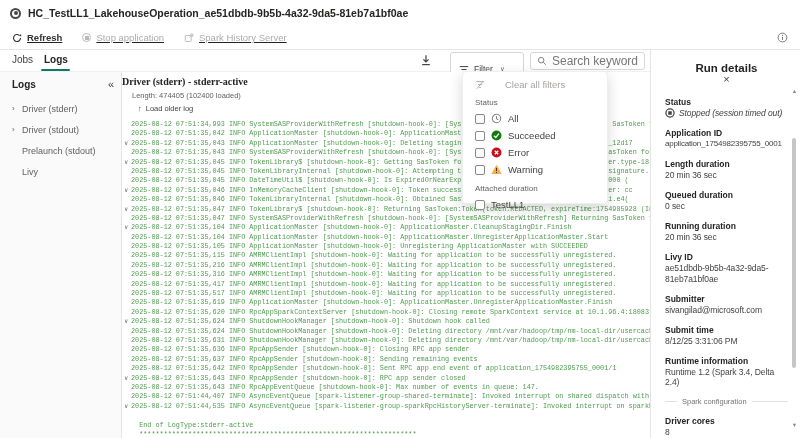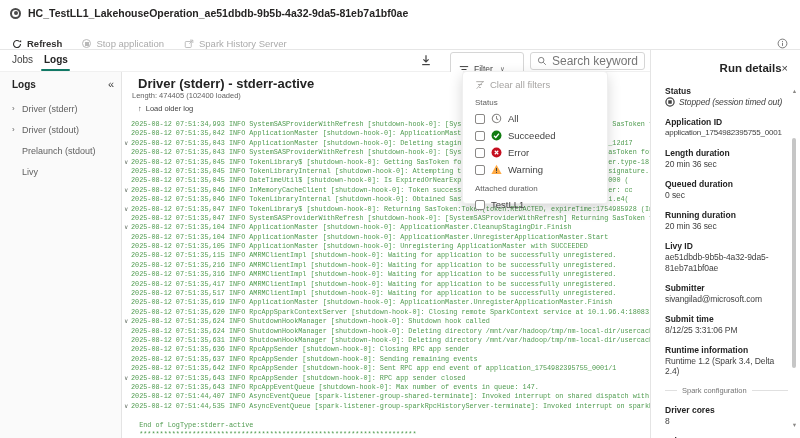--- a/index.html
+++ b/index.html
@@ -7,21 +7,21 @@
   body { font-family: "Liberation Sans", sans-serif; color:#242424; }
   #app { position:relative; width:800px; height:438px; background:#fff; overflow:hidden; }
 
   
   .titlebar { position:absolute; left:0; top:0; width:100%; height:26px; display:flex; align-items:center; padding-left:10px; gap:7px; }
   .app-icon { width:11px; height:11px; border:2px solid #4a4a4a; border-radius:50%; position:relative; flex:0 0 auto; }
   .app-icon::after { content:""; position:absolute; inset:1.5px; background:#4a4a4a; border-radius:50%; }
   .title { font-size:10.5px; font-weight:700; color:#252423; white-space:nowrap; }
 
   
-  .toolbar { position:absolute; top:26px; left:0; width:100%; height:24px; border-bottom:1px solid #e6e6e6; display:flex; align-items:flex-end; padding:0 12px; gap:20px; }
+  .toolbar { position:absolute; top:26px; left:0; width:100%; height:24px; border-bottom:1px solid #e6e6e6; display:flex; align-items:center; padding:0 12px; gap:20px;text-decoration:underline; }
   .tb-btn { display:flex; align-items:center; gap:5px; font-size:9.5px; color:#323130; font-weight:600; cursor:pointer; }
   .tb-btn.disabled { color:#ababab; font-weight:400; }
   .stop-glyph { width:9px; height:9px; border:1.3px solid #b9b9b9; border-radius:50%; position:relative; display:inline-block; }
   .stop-glyph::after { content:""; position:absolute; inset:1.5px; background:#b9b9b9; }
   .info-btn { margin-left:auto; display:flex; align-items:center; }
 
   
   .tabrow { position:absolute; top:50px; left:0; width:650px; height:22px; border-bottom:1px solid #f0f0f0; }
   .tab { position:absolute; top:4px; font-size:10px; color:#424242; cursor:pointer; }
   .tab-jobs { left:12px; }
@@ -37,50 +37,50 @@
   
   .sidebar { position:absolute; left:0; top:72px; width:122px; height:366px; background:#fafafa; border-right:1px solid #e4e4e4; }
   .sidebar-header { display:flex; justify-content:space-between; align-items:center; padding:7px 7px 8px 12px; }
   .sidebar-title { font-size:10px; font-weight:700; color:#242424; }
   .collapse-btn { font-size:11px; color:#424242; cursor:pointer; line-height:1; }
   .sidebar-item { display:flex; align-items:center; padding-left:12px; height:21px; font-size:9px; color:#616161; cursor:pointer; }
   .sidebar-item .chev { width:10px; font-size:8px; color:#616161; }
 
   
   .logpanel { position:absolute; left:122px; top:72px; width:528px; height:366px; overflow:hidden; background:#fff; }
-  .lp-title { position:absolute; left:16px; top:4px; font-size:13px; font-weight:700; color:#242424; }
+  .lp-title { position:absolute; left:0; top:4px; font-size:10px; font-weight:700; color:#242424;font-family:Liberation Serif, serif; }
   .lp-length { position:absolute; left:10px; top:19px; font-size:7.5px; color:#616161; }
   .lp-load { position:absolute; left:16px; top:32px; font-size:7.5px; color:#424242; cursor:pointer; display:flex; gap:4px; align-items:center; }
   .log-lines { position:absolute; left:2px; top:48px; right:0; bottom:0; overflow:hidden; }
   .log-line { position:relative; height:9.4px; line-height:9.4px; padding-left:7px; font-family:"Liberation Mono", monospace; font-size:6.8px; color:#4f9b4f; white-space:pre; }
   .chev-mark { position:absolute; left:0; top:0; font-size:6px; color:#5f6b5f; font-family:"Liberation Sans", sans-serif; cursor:pointer; }
 
   
   .run-panel { position:absolute; left:650px; top:50px; width:150px; height:388px; background:#fff; border-left:1px solid #e4e4e4; padding:12px 12px 0 14px; }
-  .rp-header { display:flex; justify-content:flex-end; align-items:center; margin-bottom:12px; }
+  .rp-header { display:flex; justify-content:flex-start; align-items:center; margin-bottom:12px;flex-direction:column; }
   .rp-title { font-size:11.5px; font-weight:700; color:#242424; }
   .rp-close { font-size:11px; color:#424242; cursor:pointer; line-height:1; }
   .rp-field { margin-bottom:9.5px; width:121px; }
   .rp-label { font-size:8.5px; font-weight:700; color:#242424; line-height:10px; margin-bottom:1px; }
   .rp-value { font-size:8.5px; color:#424242; line-height:10.5px; word-wrap:break-word; letter-spacing:-0.1px; }
   .rp-value.tight { font-size:8px; letter-spacing:-0.2px; white-space:nowrap; }
   .rp-status { display:flex; align-items:center; gap:4px; white-space:nowrap;font-style:italic; }
   .rp-status-icon { display:flex; flex:0 0 auto; }
   .rp-divider { display:flex; align-items:center; gap:5px; margin:2px 0 10px; color:#757575; font-size:7.5px; white-space:nowrap; }
   .rp-divider::before { content:""; width:12px; height:1px; background:#e0e0e0; }
   .rp-divider::after { content:""; flex:1; height:1px; background:#e0e0e0; }
   .rp-scroll { position:absolute; right:1px; top:32px; bottom:4px; width:9px; }
   .rp-scroll .arrow { position:absolute; left:0; width:9px; text-align:center; font-size:5.5px; color:#8a8886; cursor:pointer; }
   .rp-scroll .arrow.up { top:6px; }
   .rp-scroll .arrow.down { bottom:6px; }
   .rp-scroll .thumb { position:absolute; left:2px; top:56px; width:4px; height:230px; background:#c6c6c6; border-radius:2px; cursor:pointer; }
 
   
   .dropdown { position:absolute; left:462px; top:71px; width:146px; height:133px; background:#fff; border:1px solid #efefef; border-radius:4px; box-shadow:0 5px 14px rgba(0,0,0,0.16); padding:7px 12px; z-index:10; }
-  .dd-clear { display:flex; align-items:center; gap:5px; font-size:9.5px; color:#a6a4a2; margin-bottom:8px; cursor:default; }
+  .dd-clear { display:flex; align-items:center; gap:20px; font-size:9.5px; color:#a6a4a2; margin-bottom:8px; cursor:default; }
   .dd-group { font-size:8px; color:#5f5f5f; margin-bottom:6px; }
   .dd-row { display:flex; align-items:center; gap:6px; margin-bottom:6px; font-size:9.5px; color:#424242; cursor:pointer; height:11px; }
   .dd-checkbox { width:10px; height:10px; border:1px solid #8a8886; border-radius:2px; background:#fff; flex:0 0 auto; cursor:pointer; }
   .dd-icon { display:flex; flex:0 0 auto; }
   .dd-section-gap { margin-top:9px; }
 
   svg { display:block; }
 </style>
 </head>
 <body>

